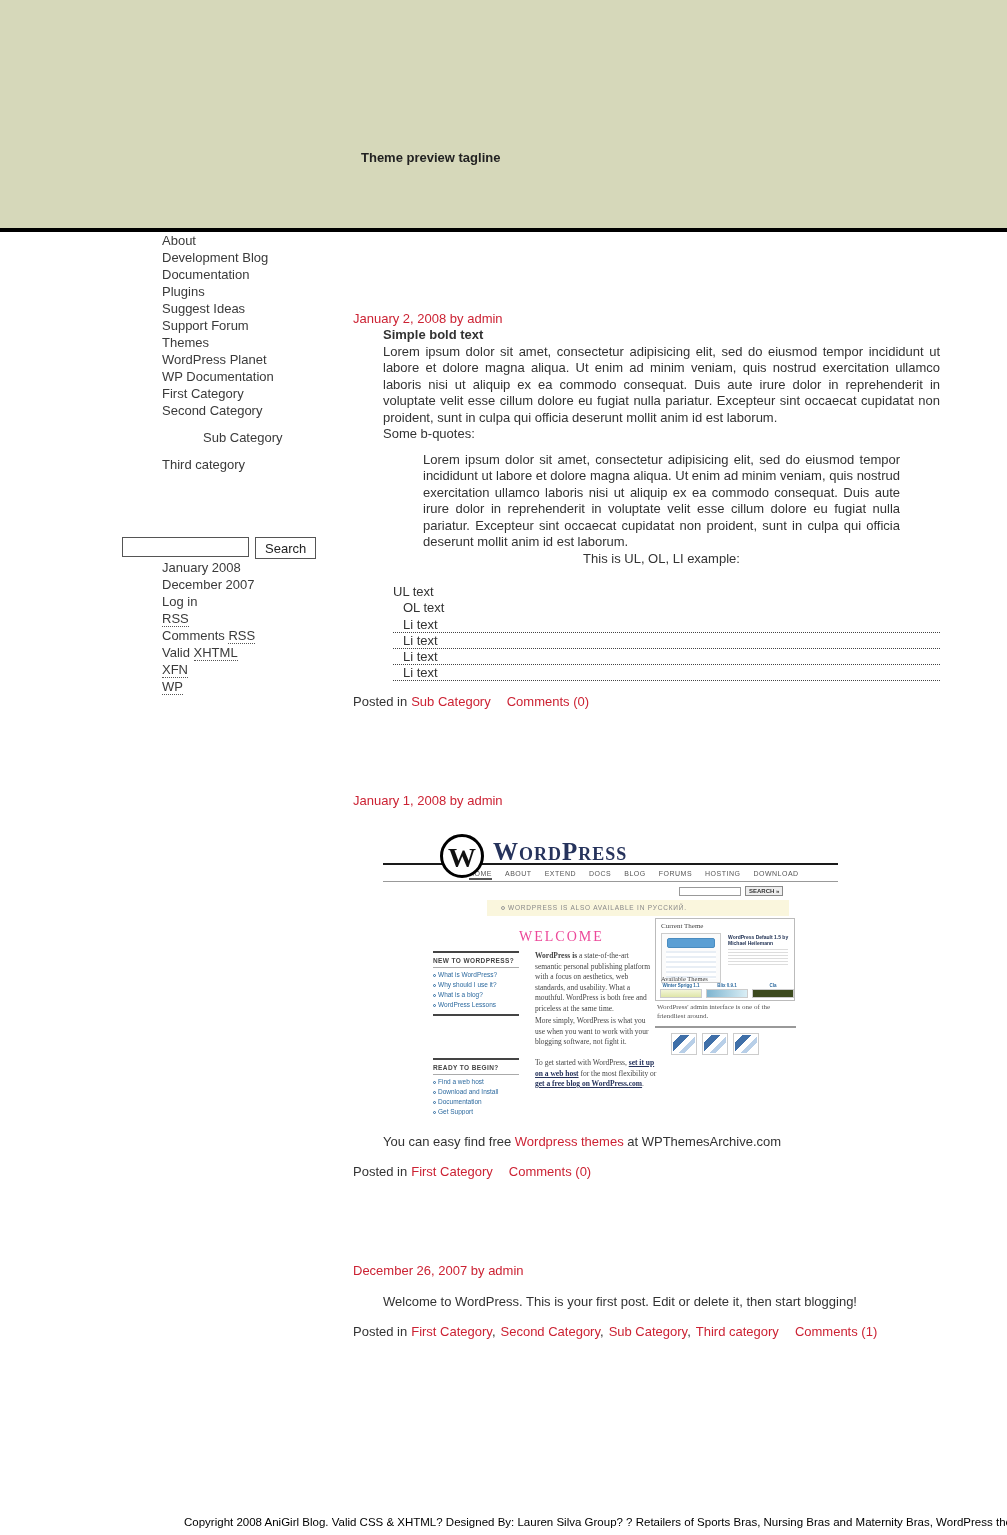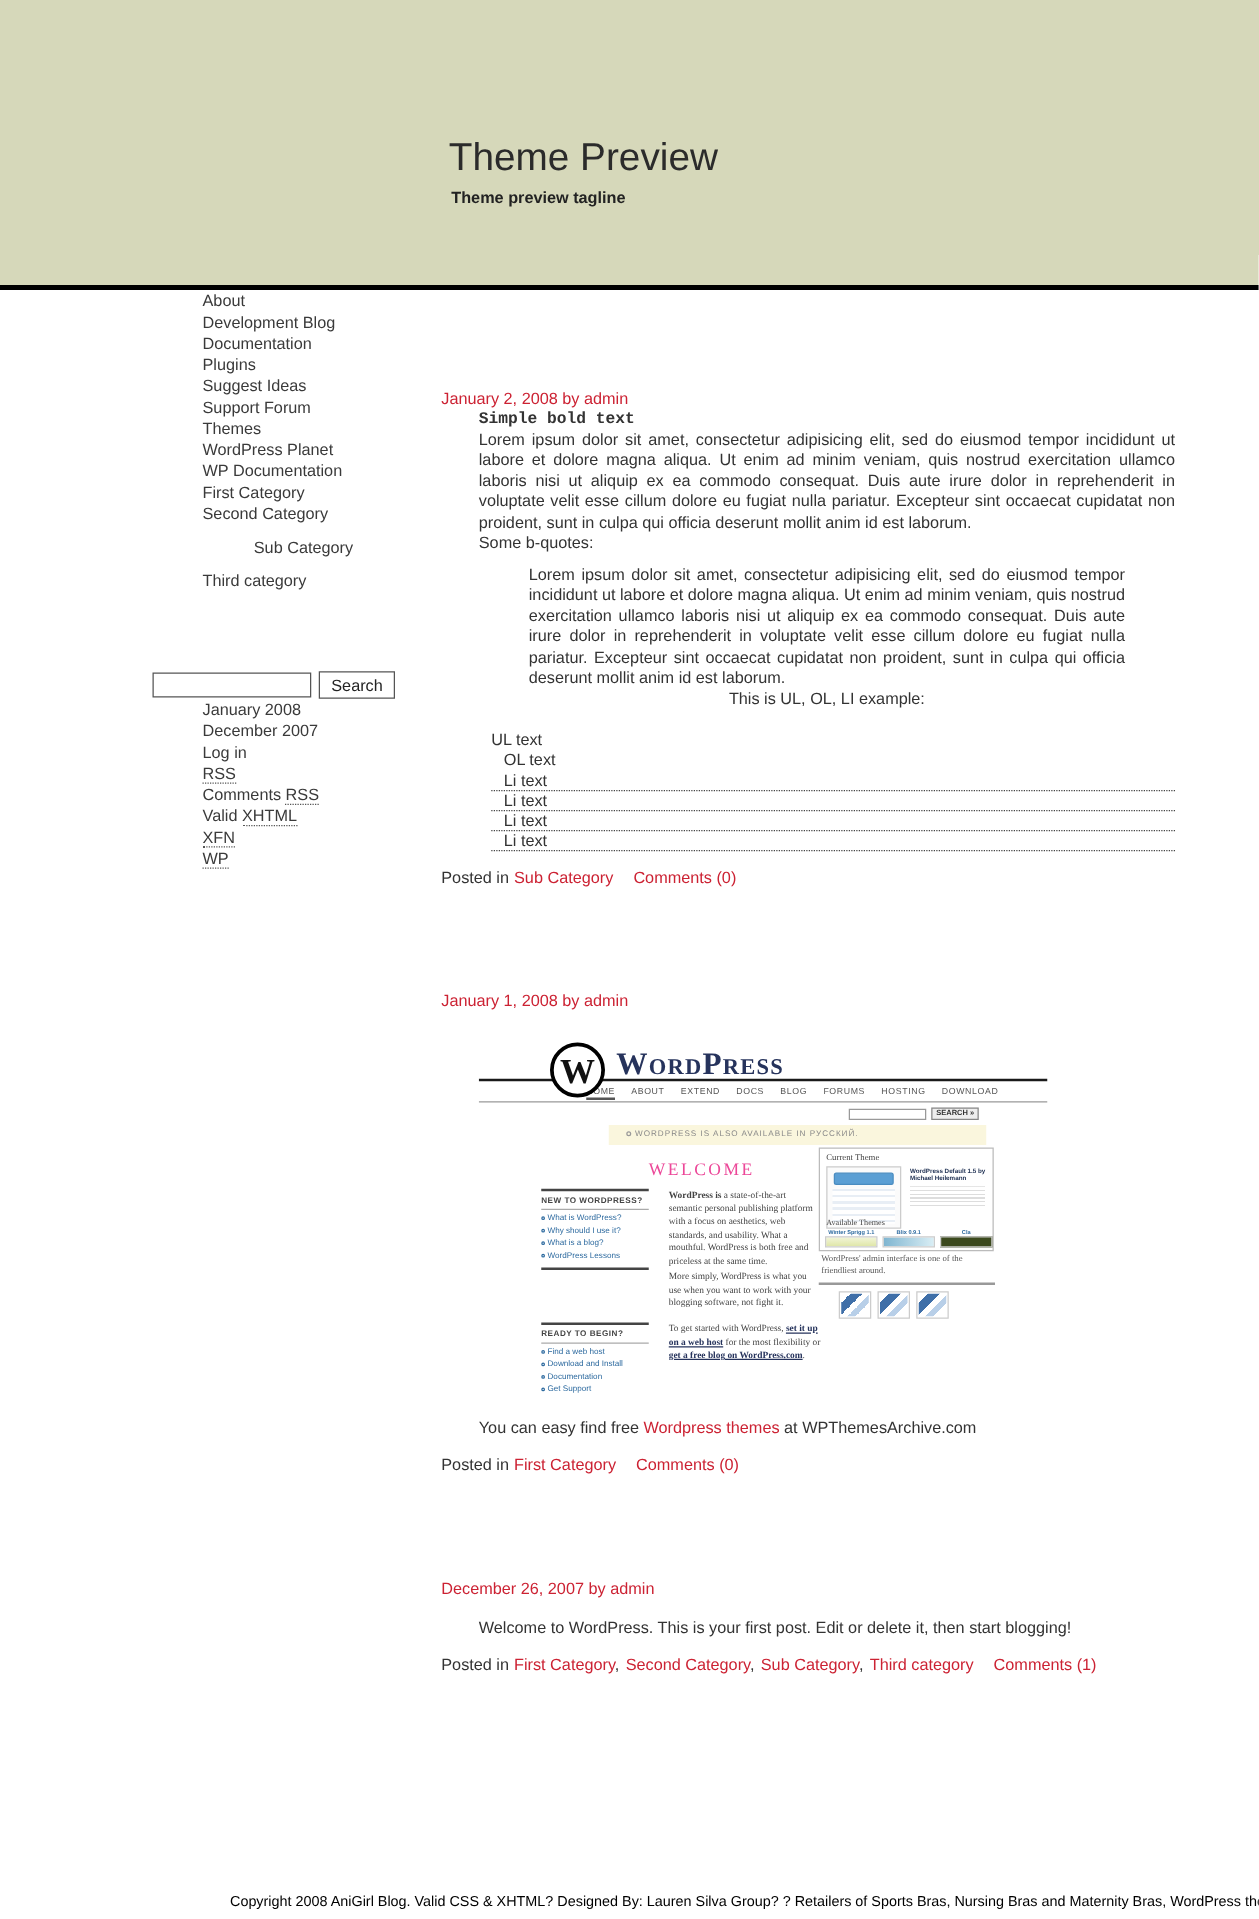--- a/index.html
+++ b/index.html
@@ -21,35 +21,35 @@
   .layout { display:flex; align-items:flex-start; }
 
   
   .sidebar { flex:none; margin-left:122px; width:231px; font-size:13px; color:#3a3a3a; }
   .sidebar ul { list-style:none; margin:0; padding:0 0 0 40px; }
   .sidebar li { line-height:17px; cursor:pointer; }
   .sb-pages { margin-top:137px; }
   .sb-blogroll { margin-top:63px; }
   .sb-cats { margin-top:56px; }
   .sb-cats .sub { padding-left:41px; margin:10px 0; }
-  .sb-search { margin-top:64px; display:flex; gap:6px; align-items:center; }
+  .sb-search { margin-top:64px; display:flex; gap:6px; }
   .sb-search input { width:127px; height:20px; border:1px solid #555; padding:0 3px; font-size:12px; font-family:inherit; }
   .sb-search button { height:22px; padding:1px 9px; background:#fff; border:1px solid #555; font-size:13px; color:#222; font-family:inherit; cursor:pointer; }
   .sb-archives { margin-top:70px; }
   .sb-meta { margin-top:59px; }
   .sb-meta .abbr { border-bottom:1px dotted #555; }
 
   
   .main { flex:none; width:587px; }
   .post-date { color:var(--red); font-size:13px; line-height:16px; cursor:pointer; }
   .post1 .post-date { margin-top:79px; }
   .post2 .post-date, .post3 .post-date { margin-top:84px; }
   .entry { margin-left:30px; width:557px; line-height:16.5px; }
   .entry p { margin:0; }
-  .bold-title { margin-top:17px; font-weight:bold;font-family:Liberation Mono, monospace; }
+  .bold-title { margin-top:17px; font-weight:bold; }
   .p-lorem { margin-top:14px; text-align:justify; }
   .p-label { margin-top:12px; }
   .entry blockquote { margin:9px 40px 0 40px; text-align:justify; }
   .p-label2 { margin-top:16px;text-align:center; }
   .listwrap { margin:17px 0 0 10px; }
   .ul-item { height:16px; }
   .ol-item { padding-left:10px; height:17px; }
   .li-item { padding-left:10px; height:16px; border-bottom:1px dotted #444; }
   .postmeta { margin-top:13px; font-size:13px; }
   .post2 .postmeta, .post3 .postmeta { margin-top:15px; }
@@ -115,21 +115,20 @@
   .wps-thumb .in { width:100%; height:100%;
     background:linear-gradient(135deg,#fff 18%,#3f6fa8 18% 42%,#fff 42% 58%,#b8cfe8 58% 74%,#fff 74%); }
 
   
   .footer { position:absolute; left:184px; top:1516px; font-size:11.5px; color:#000; white-space:nowrap; }
 </style>
 </head>
 <body>
 
 <div class="header">
-  <div class="site-title">Theme Preview</div>
   <div class="site-tagline">Theme preview tagline</div>
 </div>
 <div class="header-bar"></div>
 
 <div class="layout">
 
   <div class="sidebar">
     <ul class="sb-pages">
       <li>About</li>
     </ul>

